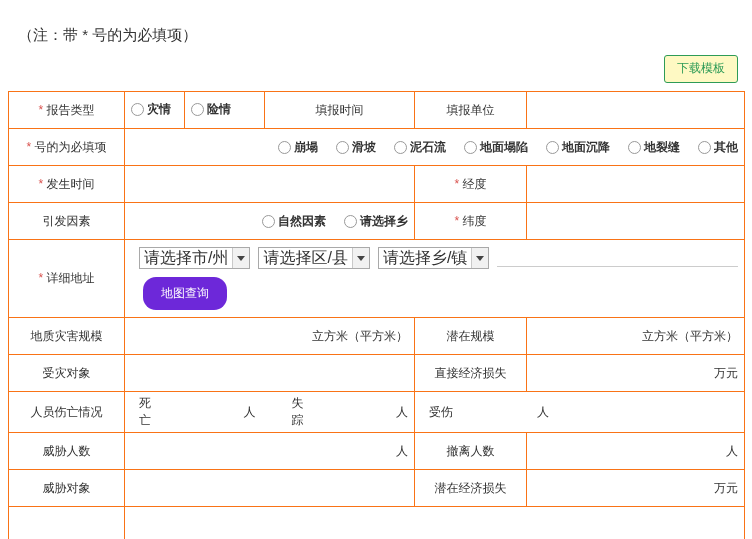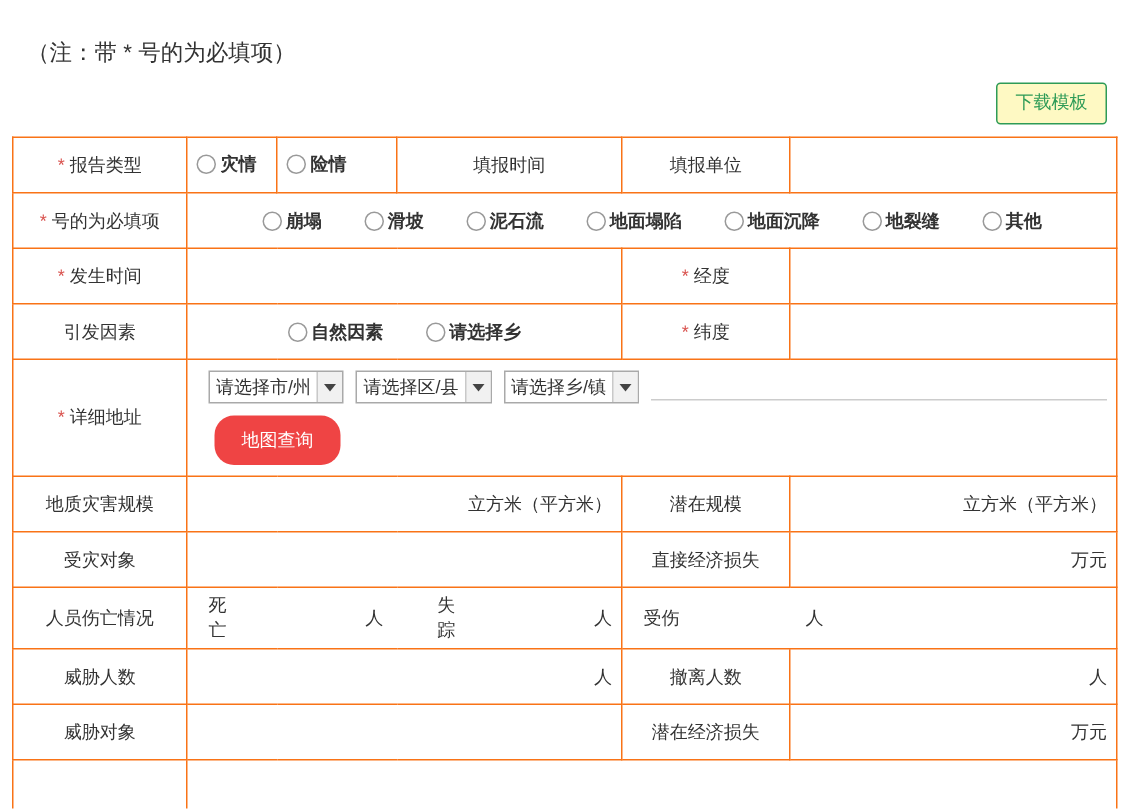--- a/index.html
+++ b/index.html
@@ -63,22 +63,22 @@
     font-size: 12px;
     color: #333333;
   }
   td.label {
     text-align: center;
     white-space: nowrap;
   }
   .radio-row {
     display: flex;
     align-items: center;
-    justify-content: center;
-    gap: 28px;
+    justify-content: flex-end;
+    gap: 18px;
     flex-wrap: wrap;
   }
   .radio {
     display: inline-flex;
     align-items: center;
     gap: 3px;
     white-space: nowrap;
     cursor: pointer;
     font-weight: bold;
   }
@@ -113,21 +113,21 @@
     align-items: center;
     gap: 8px;
     padding: 4px 0 2px 8px;
   }
   .sel {
     display: inline-flex;
     align-items: stretch;
     border: 1px solid #a9a9a9;
     background: #ffffff;
     height: 20px;
-    font-size: 12px;
+    font-size: 16px;
     cursor: pointer;
   }
   .sel .txt {
     padding: 2px 4px 0 4px;
     line-height: 16px;
     white-space: nowrap;
     color: #333333;
   }
   .sel .arrow {
     width: 16px;
@@ -147,21 +147,21 @@
   }
   .addr-line {
     flex: 1;
     border-bottom: 1px solid #cccccc;
     height: 16px;
     min-width: 180px;
   }
   .map-btn {
     display: inline-block;
     margin: 6px 0 4px 12px;
-    background: #ef4444;
+    background: #6d28d9;
     color: #ffffff;
     border: none;
     border-radius: 13px;
     font-size: 12px;
     padding: 8px 18px;
     cursor: pointer;
     font-family: "Liberation Sans", sans-serif;
   }
   .desc {
     color: #e8821a;

